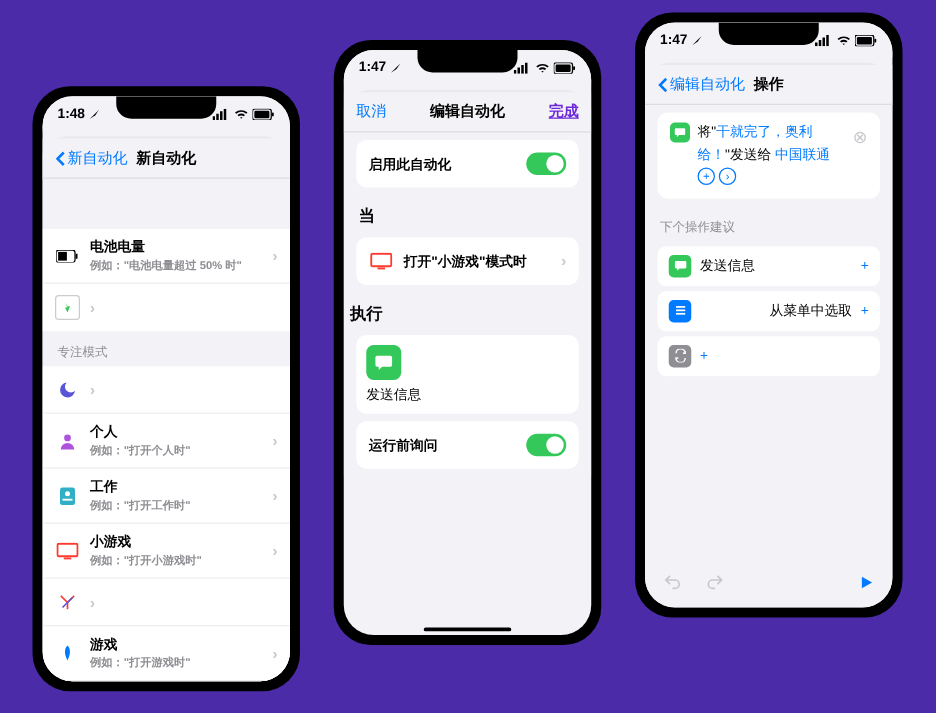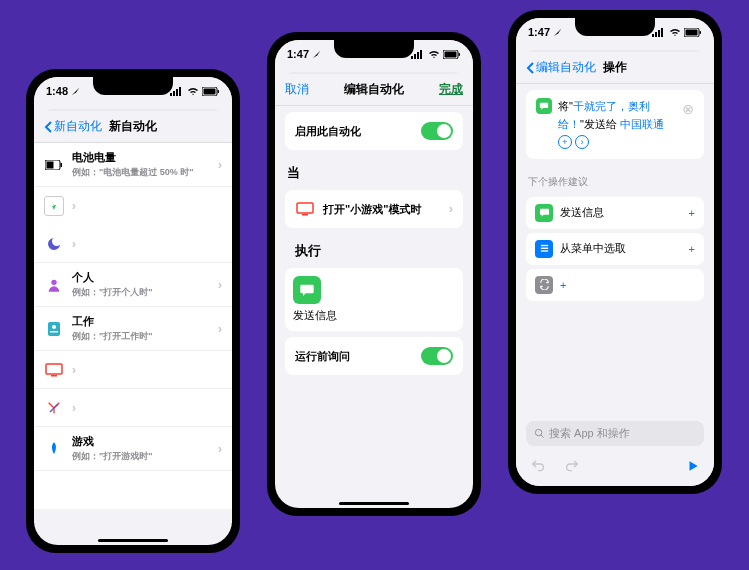--- a/index.html
+++ b/index.html
@@ -54,21 +54,21 @@
     display: flex;
     align-items: center;
     justify-content: space-between;
     padding: 0 10px;
     background: #f2f2f7;
     border-bottom: 0.5px solid #ddd;
     font-size: 12px;
   }
   .nav-left { color:#007aff; display:flex; align-items:center; gap:2px; }
   .nav-title { font-weight:600; color:#000; position:absolute; left:50%; transform:translateX(-50%); }
-  .nav-right { color:#15803d; font-weight:600;text-decoration:underline; }
+  .nav-right { color:#6d28d9; font-weight:600;text-decoration:underline; }
   .content { padding: 0; overflow-y:auto; font-size:11px; }
   .section-label { font-size:10px; color:#8e8e93; padding:10px 12px 4px; }
   .cell-group { background:#fff; margin:0;font-weight:bold; }
   .cell-group.rounded { margin:6px 10px; border-radius:8px; overflow:hidden; }
   .cell {
     display:flex; align-items:center;
     padding:7px 10px;
     border-bottom:0.5px solid #eee;
     gap:8px;
     min-height:38px;
@@ -185,21 +185,21 @@
     <div class="nav-bar">
       <div class="nav-left">
         <svg width="8" height="12" viewBox="0 0 8 12">
               <path d="M7 1 L2 6 L7 11" stroke="#007aff" stroke-width="2" fill="none"></path>
             </svg>
         <span>新自动化</span>
       </div>
       <div class="nav-title">新自动化</div>
       <div></div>
     </div>
-    <div class="content" style="height:380px; overflow-y:hidden;">
+    <div class="content" style="height:380px; overflow-y:hidden;margin-top:40px;">
       <div class="cell-group">
         <div class="cell">
           <div class="cell-icon" style="background:#fff;">
             <svg width="18" height="10">
                   <rect x="0" y="0" width="15" height="10" rx="2" fill="none" stroke="#000" stroke-width="1"></rect>
                   <rect x="1.5" y="1.5" width="7" height="7" fill="#000"></rect>
                   <rect x="15.5" y="3" width="1.5" height="4" fill="#000"></rect>
                 </svg>
           </div>
           <div class="cell-body">
@@ -211,20 +211,21 @@
         <div class="cell">
           <div class="cell-icon" style="background:#fff; border:1px solid #ccc; border-radius:3px;">
             <svg width="10" height="8">
                   <path d="M3 0 L5 4 L3 4 L5 8 L7 3 L5 3 Z" fill="#34c759"></path>
                 </svg>
           </div>
           <div class="chev">›</div>
         </div>
       </div>
 
+      <div class="section-label">专注模式</div>
       <div class="cell-group">
         <div class="cell">
           <div class="cell-icon" style="color:#5856d6;">
             <svg width="16" height="16" viewBox="0 0 24 24">
                   <path d="M21 13 A9 9 0 1 1 11 3 A7 7 0 0 0 21 13 Z" fill="#5856d6"></path>
                 </svg>
           </div>
           <div class="chev">›</div>
         </div>
         <div class="cell">
@@ -253,20 +254,24 @@
             <div class="cell-sub">例如："打开工作时"</div>
           </div>
           <div class="chev">›</div>
         </div>
         <div class="cell">
           <div class="cell-icon">
             <svg width="18" height="14" viewBox="0 0 18 14">
                   <rect x="1" y="1" width="16" height="10" rx="1" fill="none" stroke="#ff3b30" stroke-width="1.5"></rect>
                   <rect x="6" y="12" width="6" height="1.5" fill="#ff3b30"></rect>
                 </svg>
+          </div>
+          <div class="cell-body">
+            <div class="cell-title">小游戏</div>
+            <div class="cell-sub">例如："打开小游戏时"</div>
           </div>
           <div class="chev">›</div>
         </div>
         <div class="cell">
           <div class="cell-icon">
             <svg width="16" height="16" viewBox="0 0 24 24">
                   <path d="M4 4 L12 12 M20 4 L12 12 M12 12 L12 20" stroke="#ff3b30" stroke-width="2"></path>
                   <path d="M6 18 L18 6" stroke="#5856d6" stroke-width="2"></path>
                 </svg>
           </div>
@@ -352,21 +357,21 @@
                   <rect x="6" y="12" width="6" height="1.5" fill="#ff3b30"></rect>
                 </svg>
           </div>
           <div class="cell-body">
                 <div class="cell-title">打开"小游戏"模式时</div>
               </div>
           <div class="chev">›</div>
         </div>
       </div>
 
-      <div style="font-size:13px; font-weight:700; padding:8px 20px 2px;">执行</div>
+      <div style="font-size:13px; font-weight:700; padding:8px 5px 2px;">执行</div>
       <div class="action-card">
         <div class="msg-icon">
           <svg width="16" height="16" viewBox="0 0 24 24">
                 <path d="M4 4 H20 A2 2 0 0 1 22 6 V15 A2 2 0 0 1 20 17 H10 L6 21 V17 H4 A2 2 0 0 1 2 15 V6 A2 2 0 0 1 4 4 Z" fill="#fff"></path>
               </svg>
         </div>
         <div class="cell-title" style="margin-top:4px;">发送信息</div>
       </div>
 
       <div class="cell-group rounded">
@@ -450,40 +455,33 @@
         <div class="plus">+</div>
       </div>
       <div class="suggest-row">
         <div class="suggest-icon" style="background:#007aff;">
           <svg width="11" height="11" viewBox="0 0 12 12">
                 <rect x="2" y="2" width="8" height="1.5" fill="#fff"></rect>
                 <rect x="2" y="5" width="8" height="1.5" fill="#fff"></rect>
                 <rect x="2" y="8" width="8" height="1.5" fill="#fff"></rect>
               </svg>
         </div>
-        <div style="flex:1;">从菜单中选取</div>
+        <div style="flex:1;text-align:right;">从菜单中选取</div>
         <div class="plus">+</div>
       </div>
       <div class="suggest-row">
         <div class="suggest-icon" style="background:#8e8e93;">
           <svg width="11" height="11" viewBox="0 0 24 24">
                 <path d="M4 8 A8 8 0 0 1 20 8 M20 16 A8 8 0 0 1 4 16 M20 4 V8 H16 M4 20 V16 H8" stroke="#fff" stroke-width="2.5" fill="none"></path>
               </svg>
         </div>
         <div class="plus">+</div>
       </div>
     </div>
 
-    <div class="search-bar">
-      <svg width="11" height="11" viewBox="0 0 24 24">
-            <circle cx="10" cy="10" r="7" stroke="#8e8e93" stroke-width="2" fill="none"></circle>
-            <line x1="15" y1="15" x2="21" y2="21" stroke="#8e8e93" stroke-width="2"></line>
-          </svg>
-      <span>搜索 App 和操作</span>
-    </div>
     <div class="bottom-toolbar">
       <div style="display:flex; gap:18px;">
         <svg width="16" height="16" viewBox="0 0 24 24">
               <path d="M9 14 L4 9 L9 4 M4 9 H15 A5 5 0 0 1 15 19 H12" stroke="#c7c7cc" stroke-width="2" fill="none"></path>
             </svg>
         <svg width="16" height="16" viewBox="0 0 24 24">
               <path d="M15 14 L20 9 L15 4 M20 9 H9 A5 5 0 0 0 9 19 H12" stroke="#c7c7cc" stroke-width="2" fill="none"></path>
             </svg>
       </div>
       <svg width="14" height="14" viewBox="0 0 24 24">

